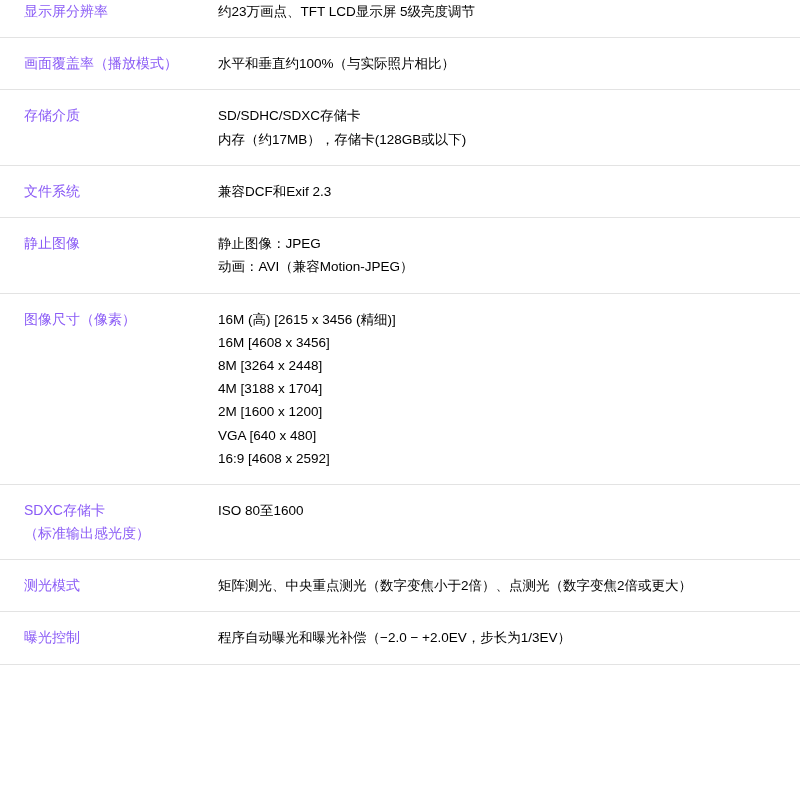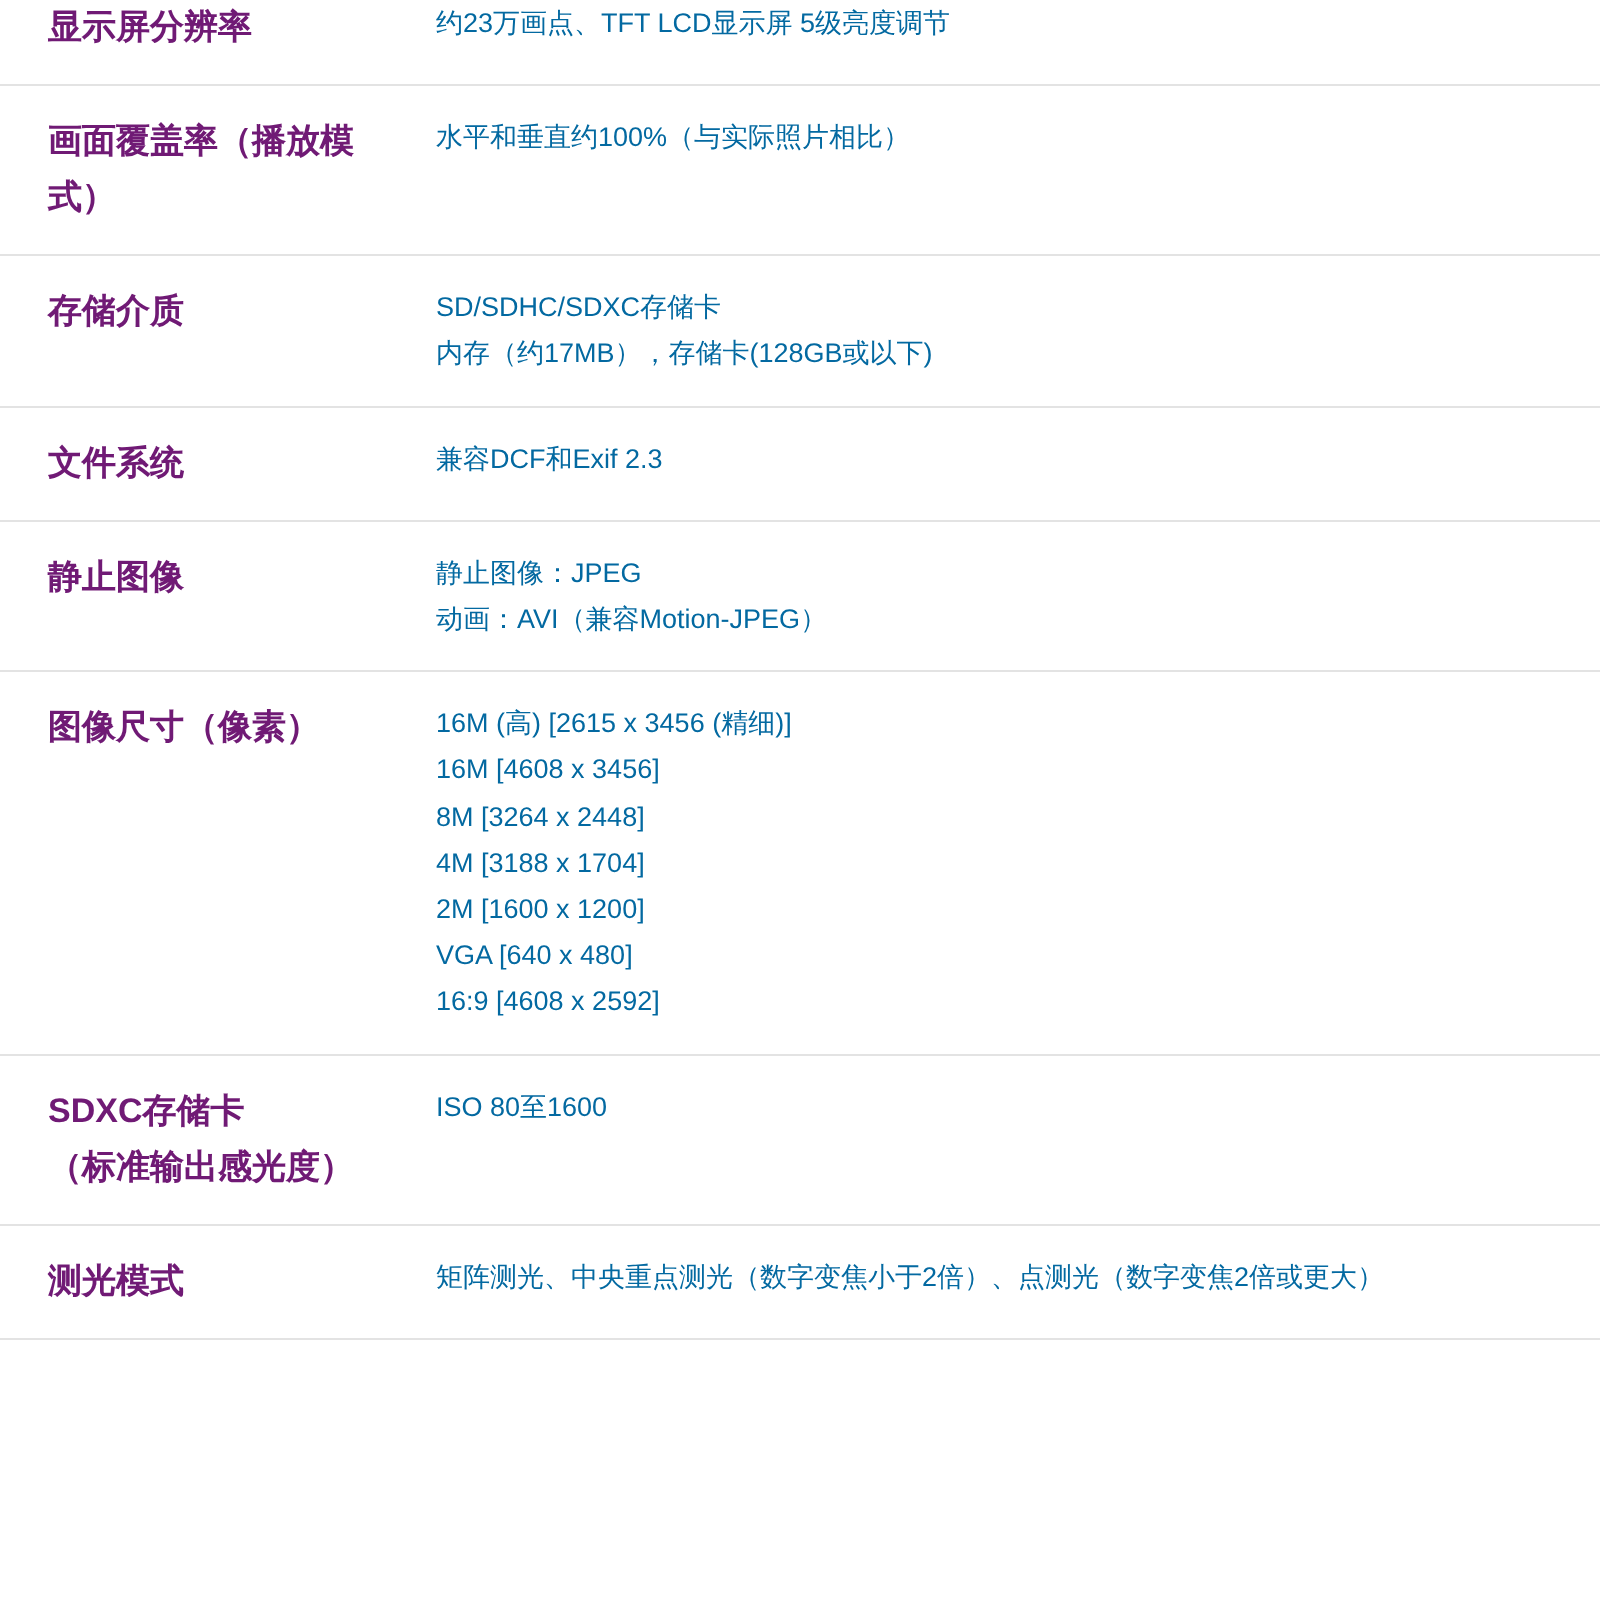--- a/index.html
+++ b/index.html
@@ -26,31 +26,31 @@
     border-top: none;
   }
   .spec-table td {
     vertical-align: top;
     padding: 14px 0 14px 0;
   }
   td.label {
     width: 200px;
     padding-left: 24px;
     padding-right: 12px;
-    font-weight: bold;
-    font-size: 17px;
-    color: #701a75;
+    font-weight: normal;
+    font-size: 14px;
+    color: #8b5cf6;
     line-height: 1.65;
     box-sizing: border-box;
   }
   td.value {
     padding-left: 18px;
     padding-right: 32px;
     font-size: 13.5px;
-    color: #0369a1;
+    color: #000000;
     line-height: 1.72;
     box-sizing: border-box;
   }
   .line {
     display: block;
     white-space: nowrap;
   }
   .label .line {
     white-space: normal;
   }
@@ -144,15 +144,23 @@
 
     <tr>
       <td class="label">
         <span class="line">测光模式</span>
       </td>
       <td class="value">
         <span class="line">矩阵测光、中央重点测光（数字变焦小于2倍）、点测光（数字变焦2倍或更大）</span>
       </td>
     </tr>
 
+    <tr>
+      <td class="label">
+        <span class="line">曝光控制</span>
+      </td>
+      <td class="value">
+        <span class="line">程序自动曝光和曝光补偿（−2.0 − +2.0EV，步长为1/3EV）</span>
+      </td>
+    </tr>
 
   </tbody>
 </table>
 
 </body></html>

